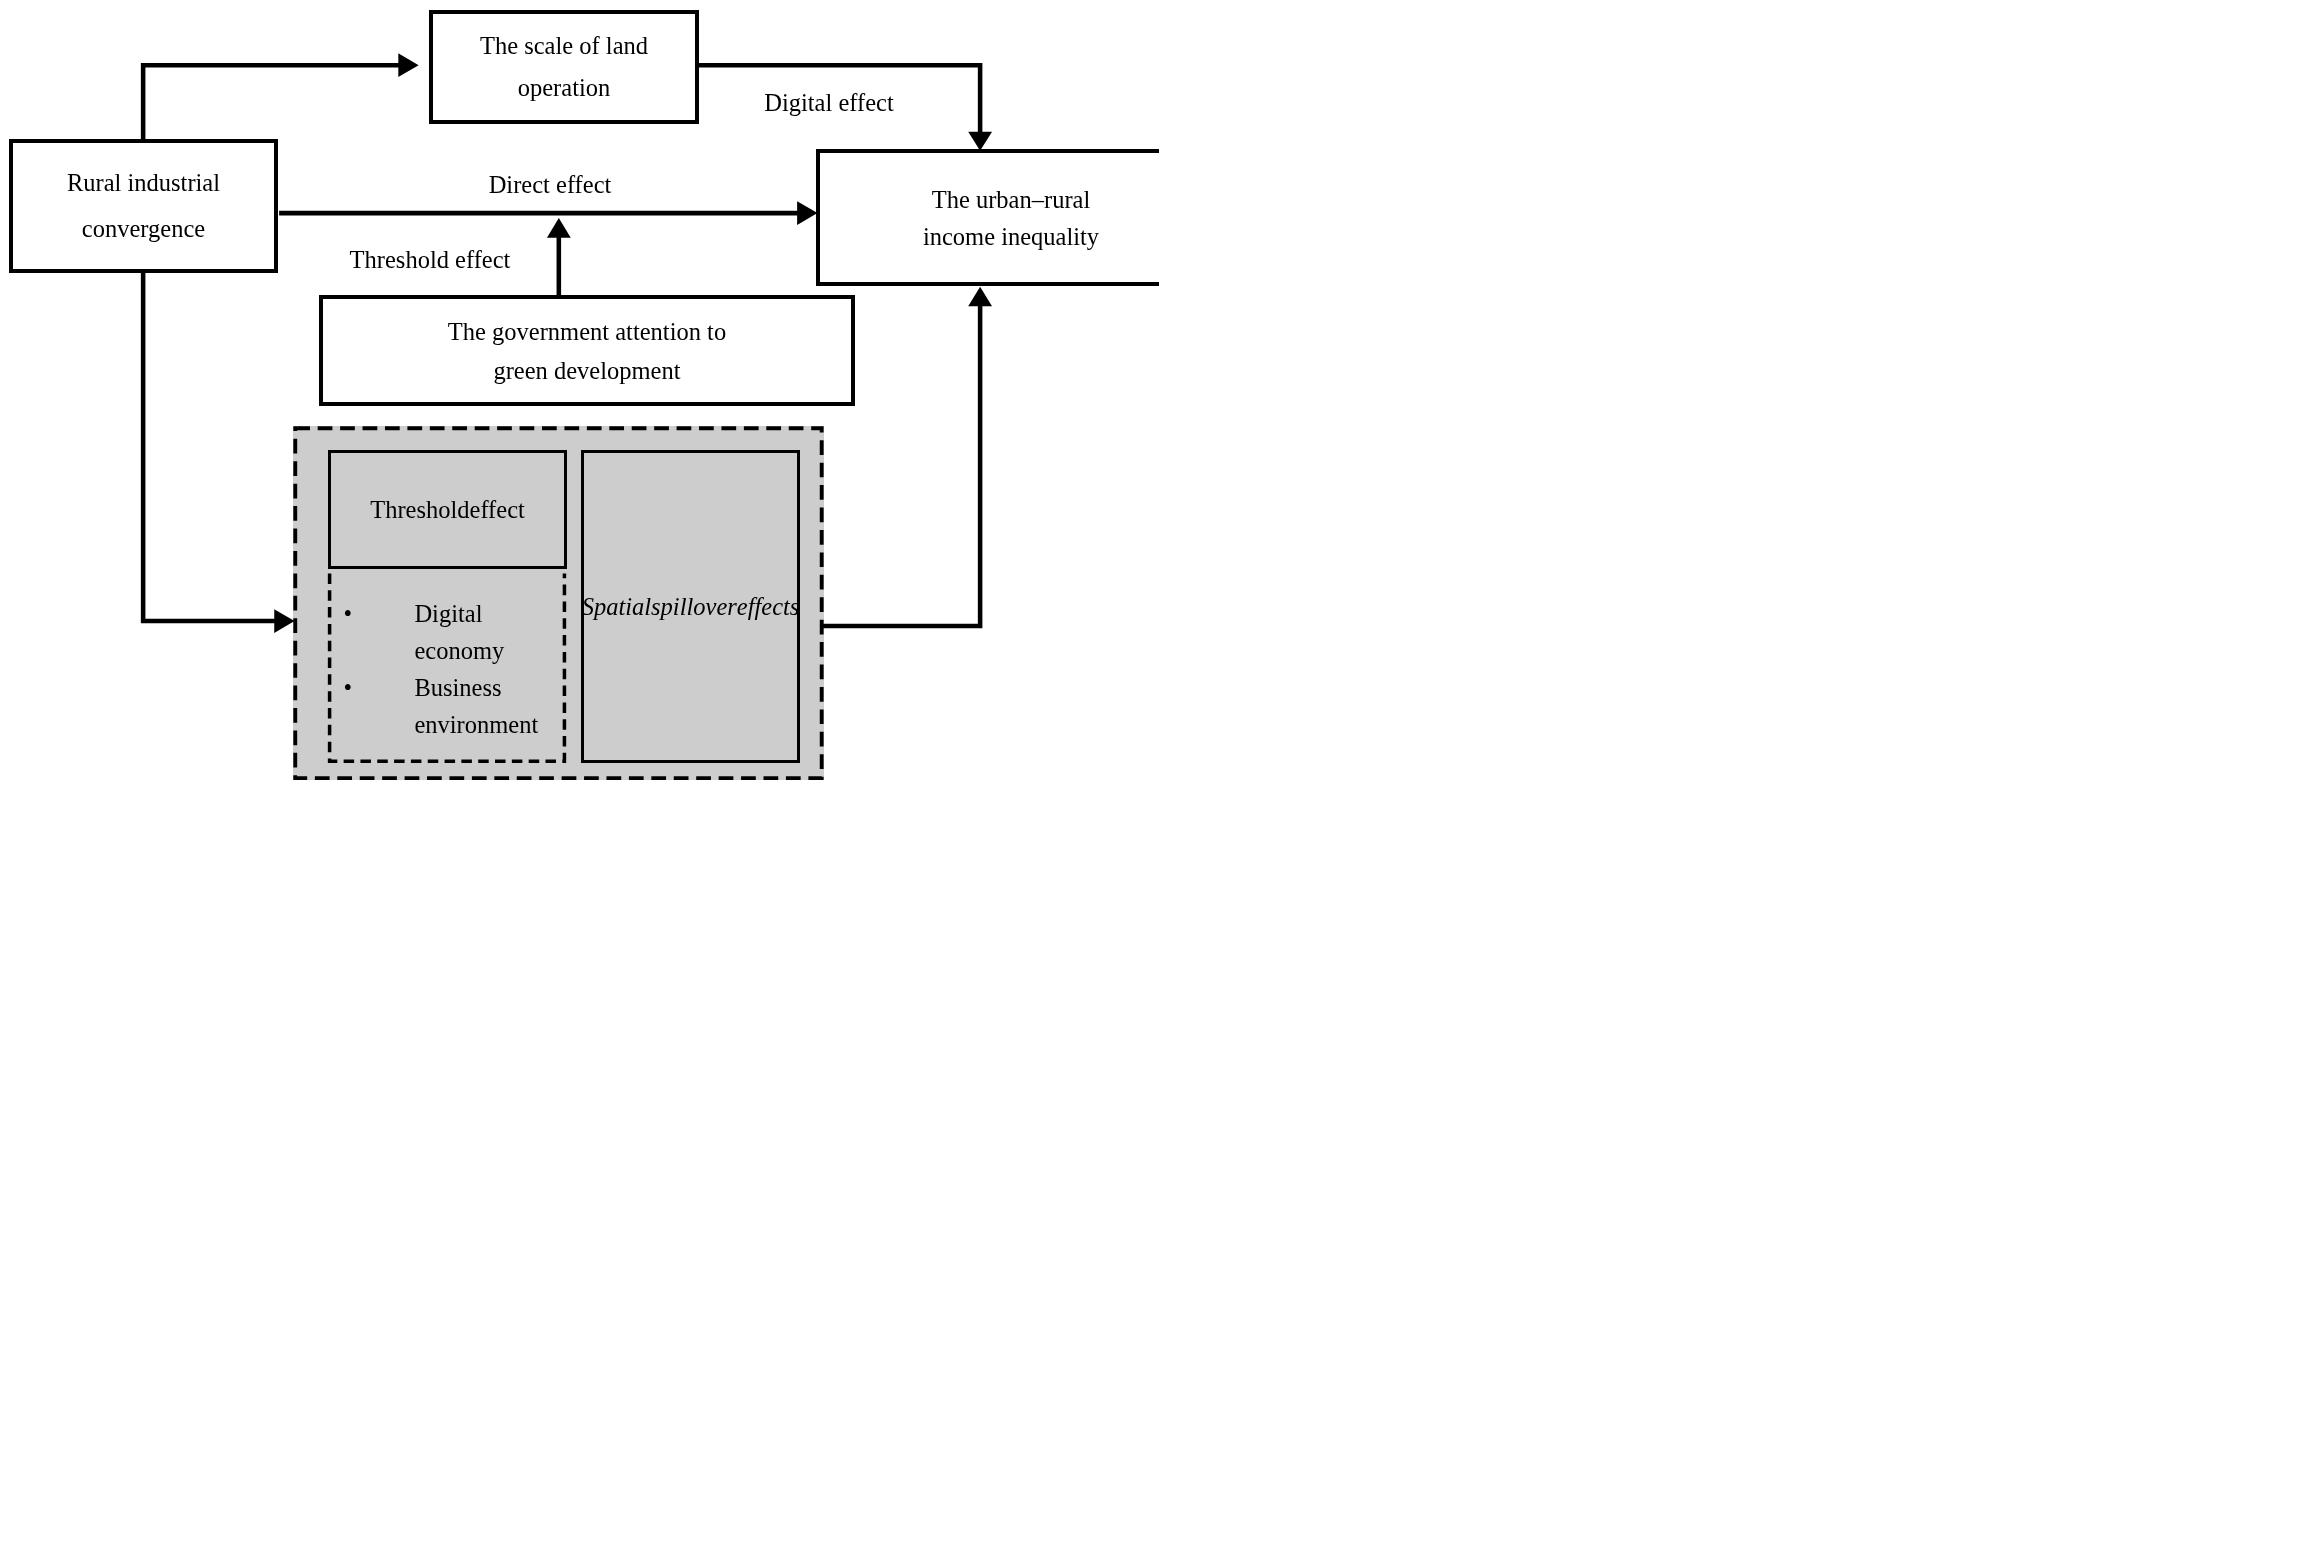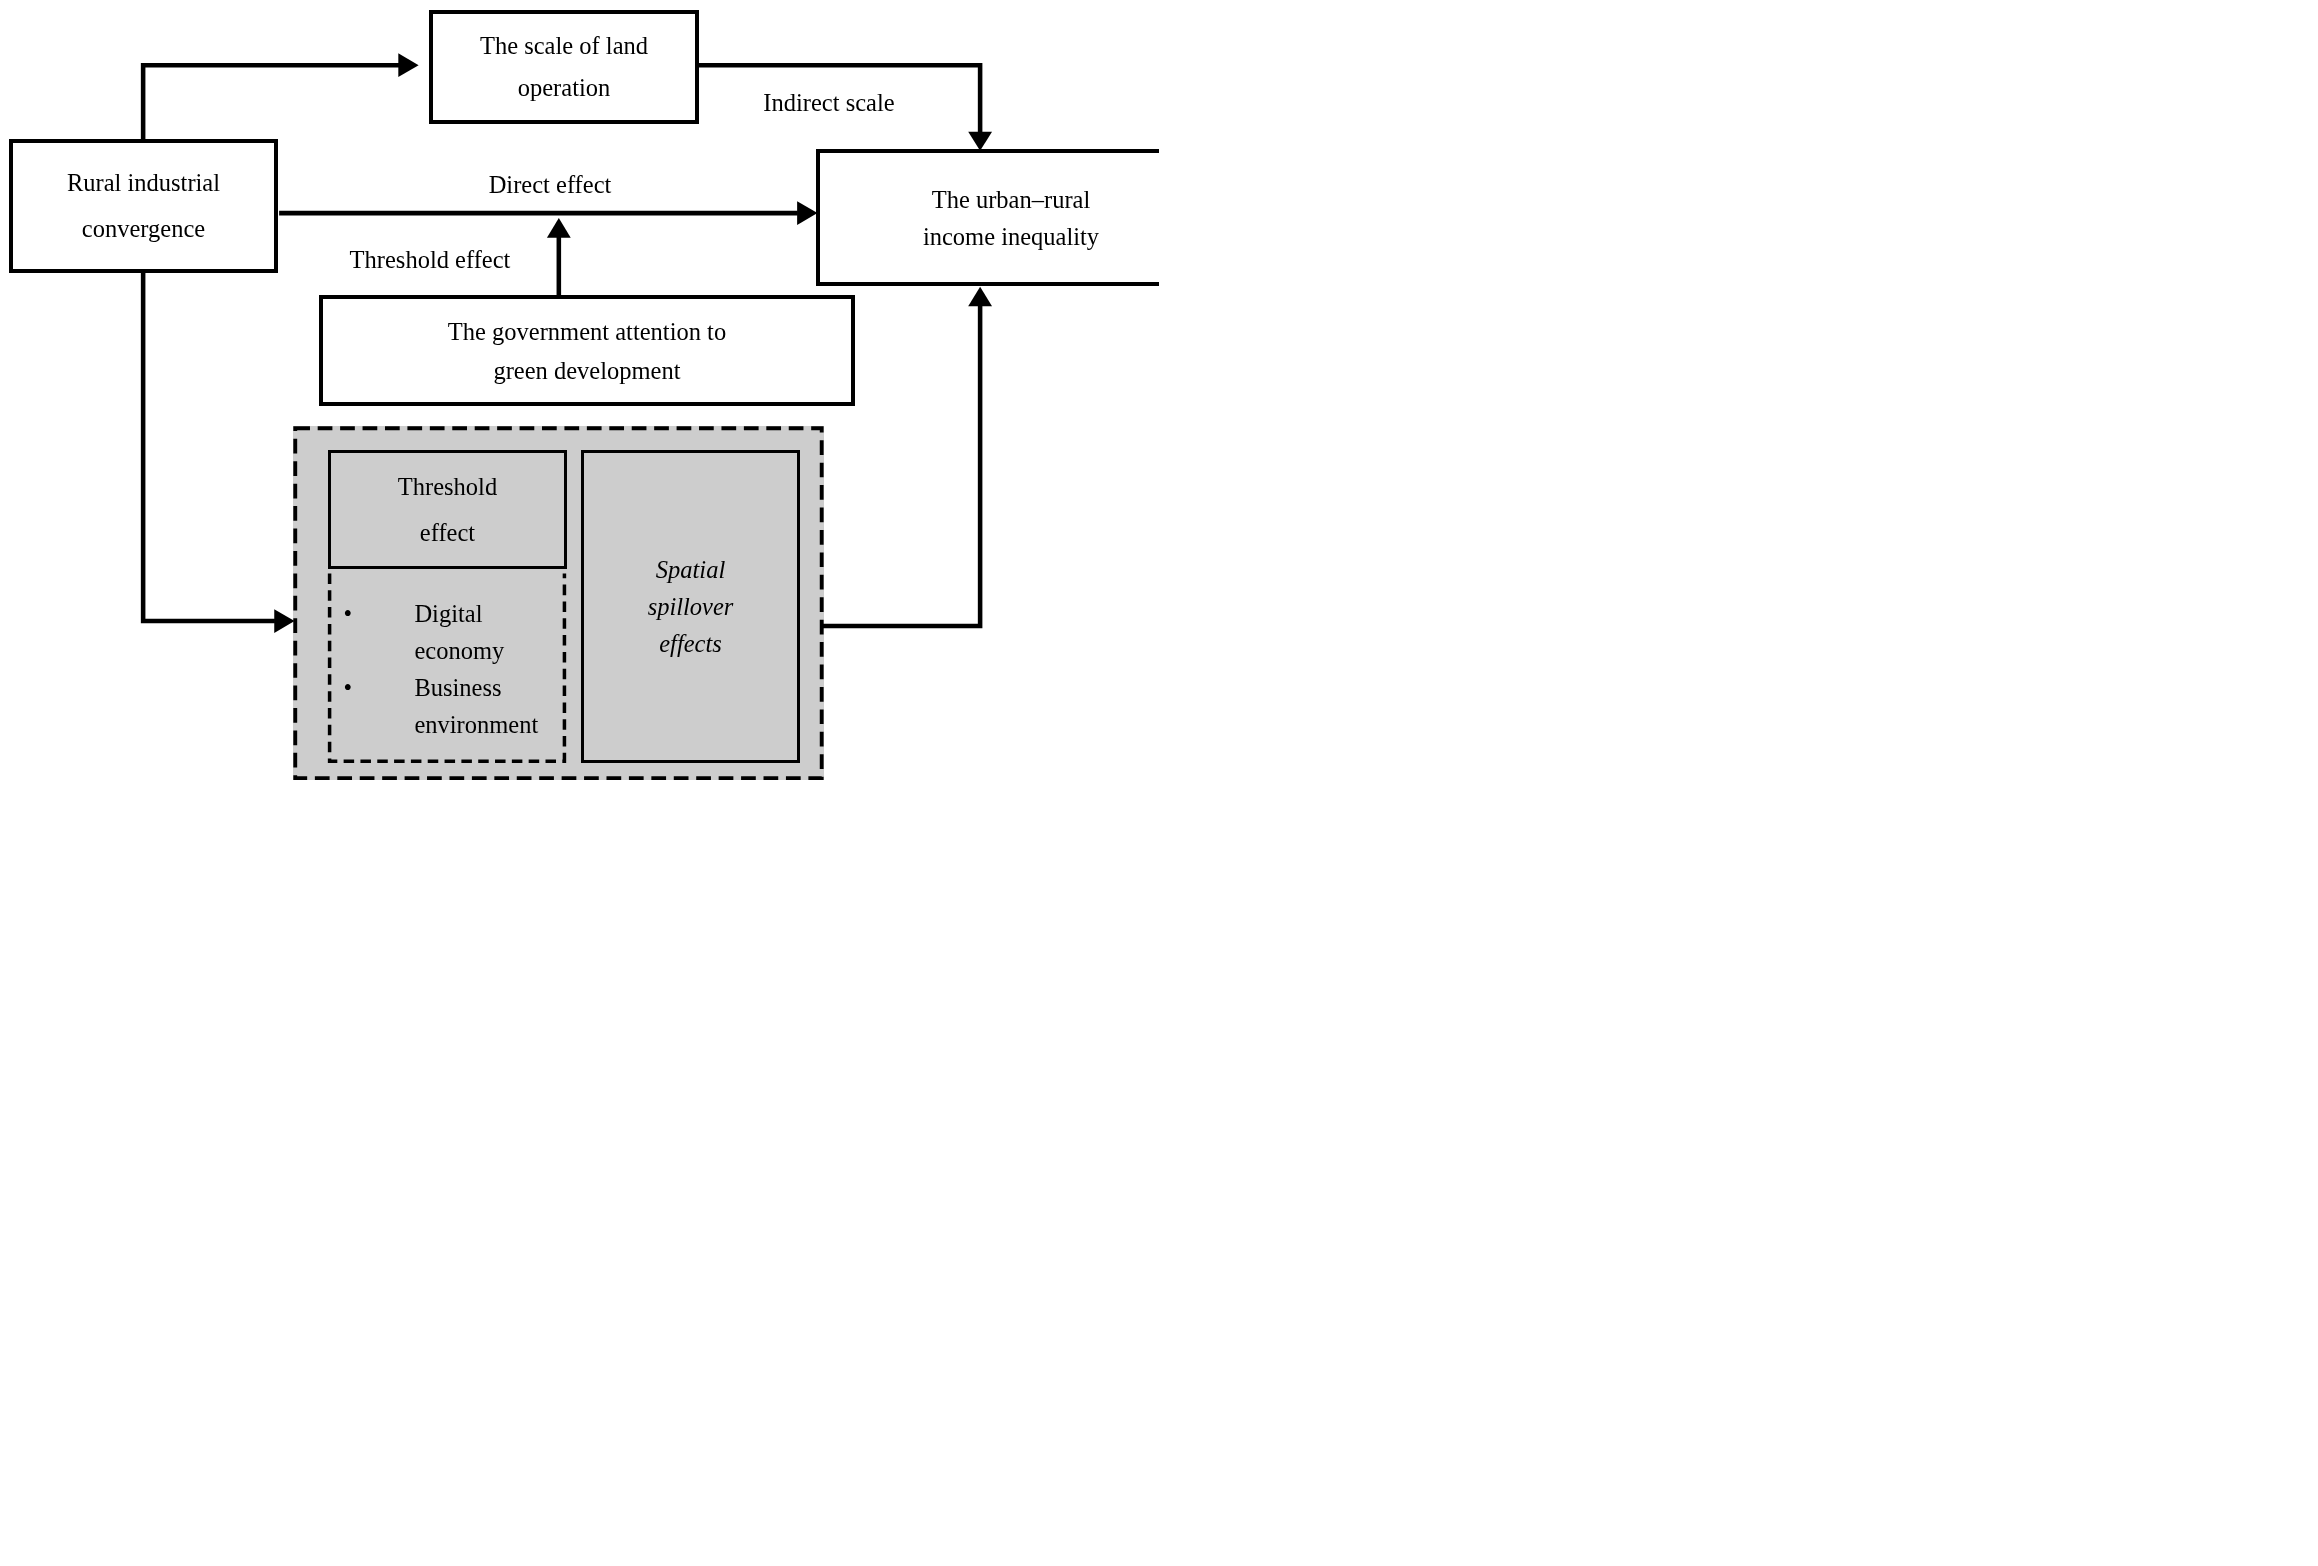--- a/index.html
+++ b/index.html
@@ -30,21 +30,21 @@
   .gray-zone{
     position:absolute;
     left:293px;top:426px;width:531px;height:354px;
     background:#cdcdcd;
   }
   .inner-box{
     position:absolute;
     background:transparent;
     border:3.5px solid #000;
     box-sizing:border-box;
-    display:flex;flex-direction:column;
+    display:flex;
     align-items:center;justify-content:center;
     text-align:center;
     font-size:24.5px;
   }
   .bullets{
     position:absolute;
     left:328px;top:574px;width:239px;height:190px;
     box-sizing:border-box;
     display:flex;flex-direction:column;justify-content:center;
     font-size:24.5px;
@@ -133,18 +133,18 @@
       </span>
     </div>
   </div>
 
   <div class="inner-box lh-15" style="left:581px;top:450px;width:219px;height:313px;font-style:italic;">
     <span class="ln">Spatial</span>
     <span class="ln">spillover</span>
     <span class="ln">effects</span>
   </div>
 
-  <div class="flabel" style="left:829px;top:103px;">Indirect scale</div>
+  <div class="flabel" style="left:829px;top:103px;">Digital effect</div>
   <div class="flabel" style="left:550px;top:185px;">Direct effect</div>
   <div class="flabel" style="left:430px;top:260px;">Threshold effect</div>
 
 </div>
 
 
 </body></html>

